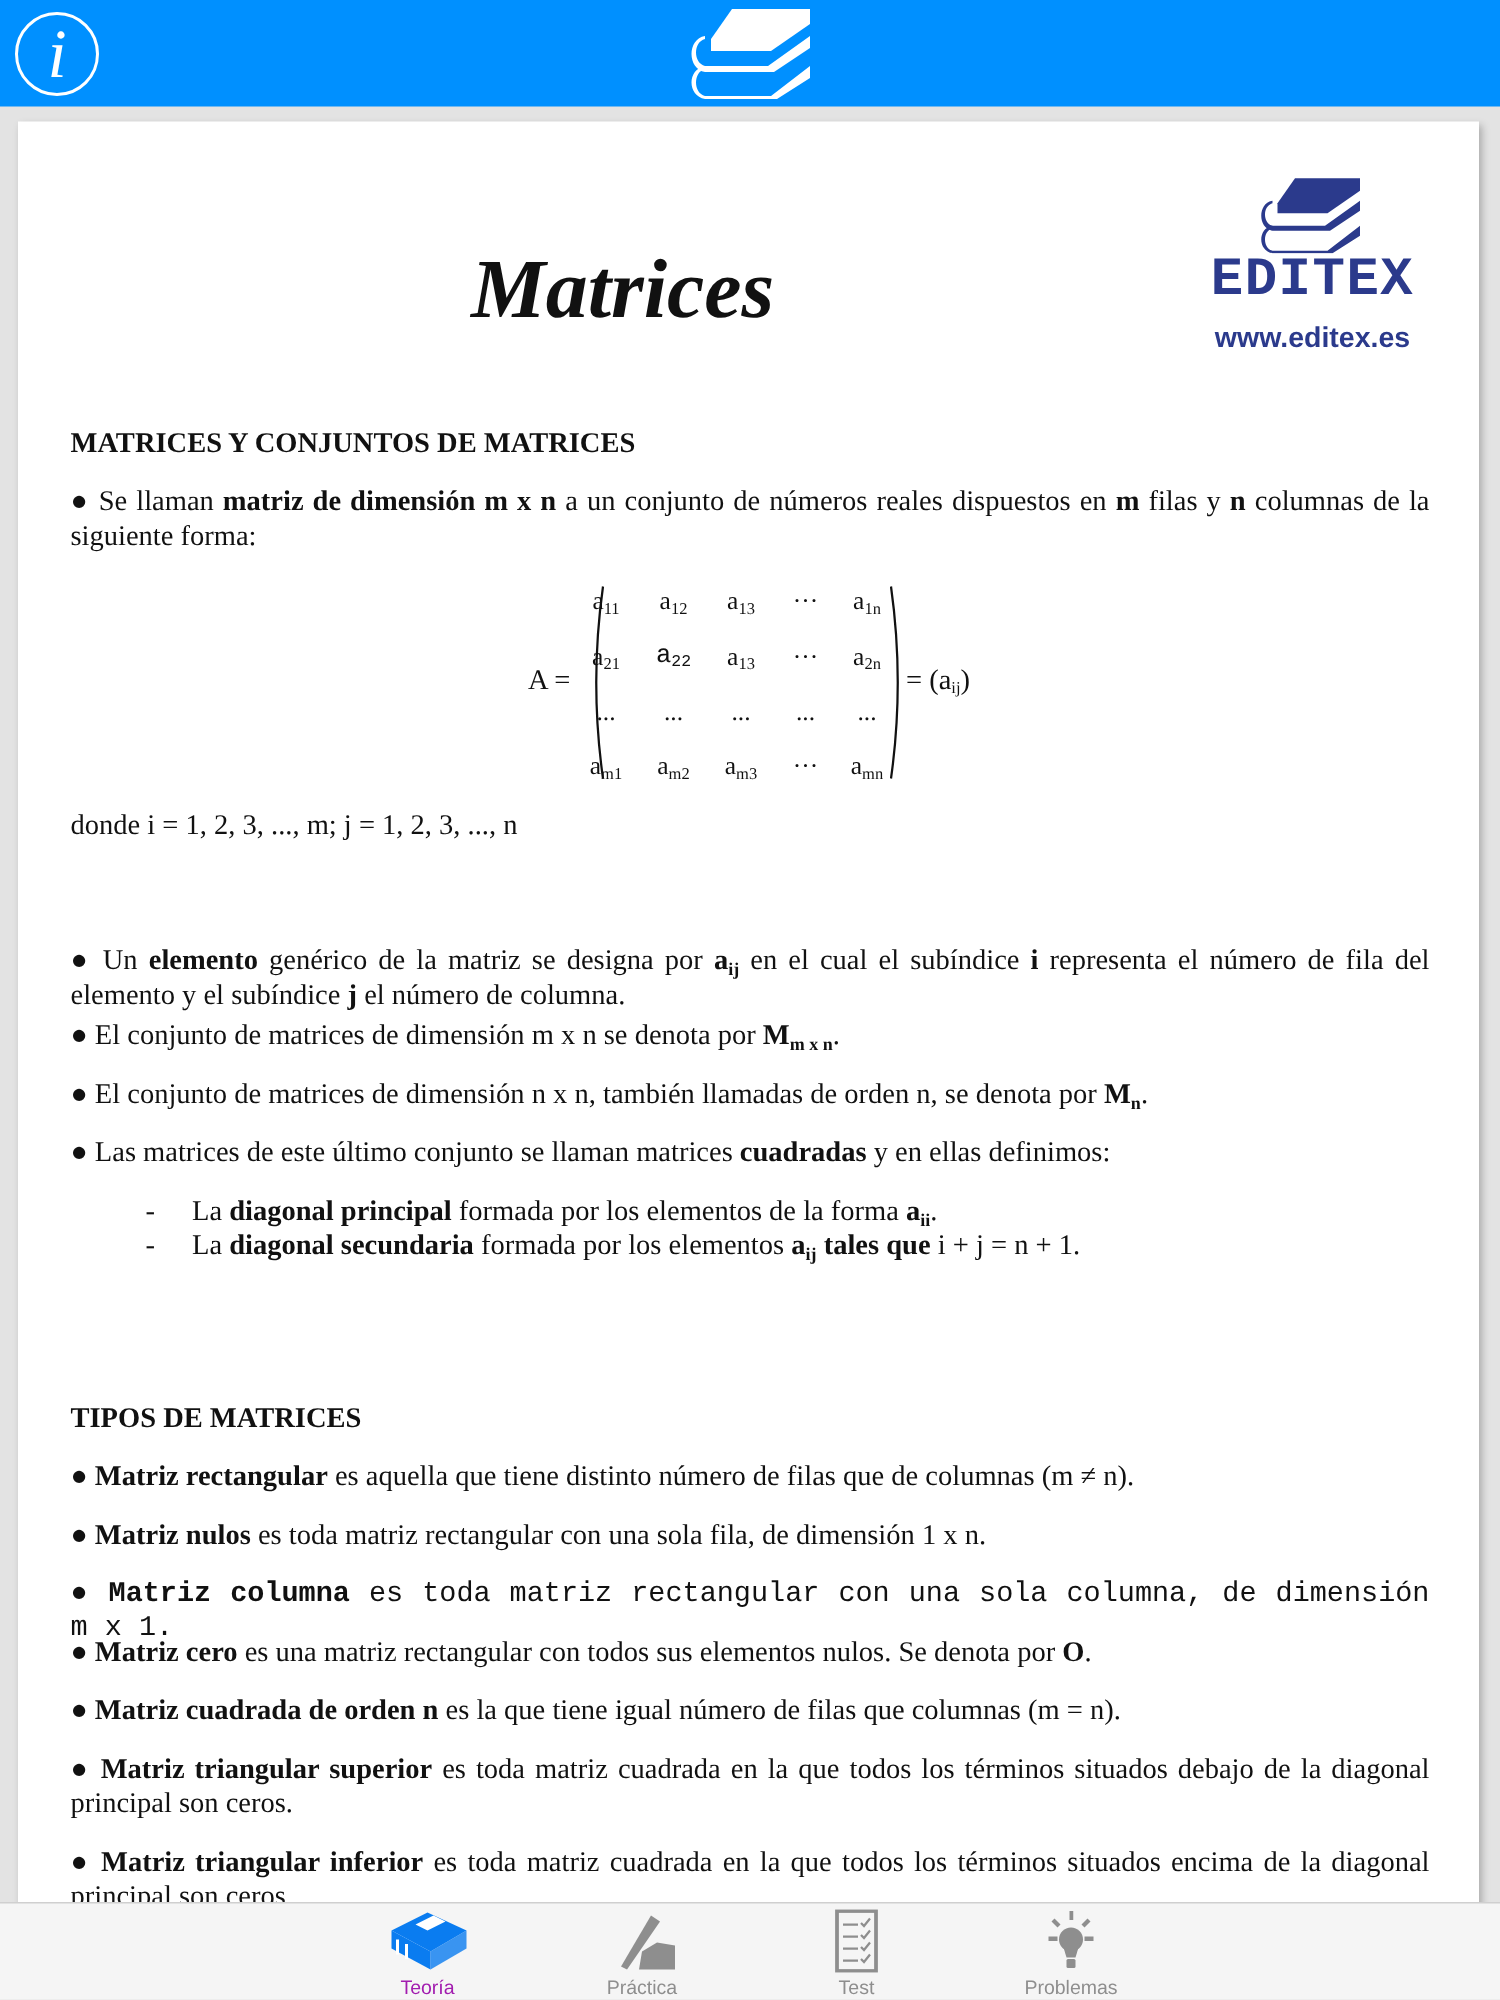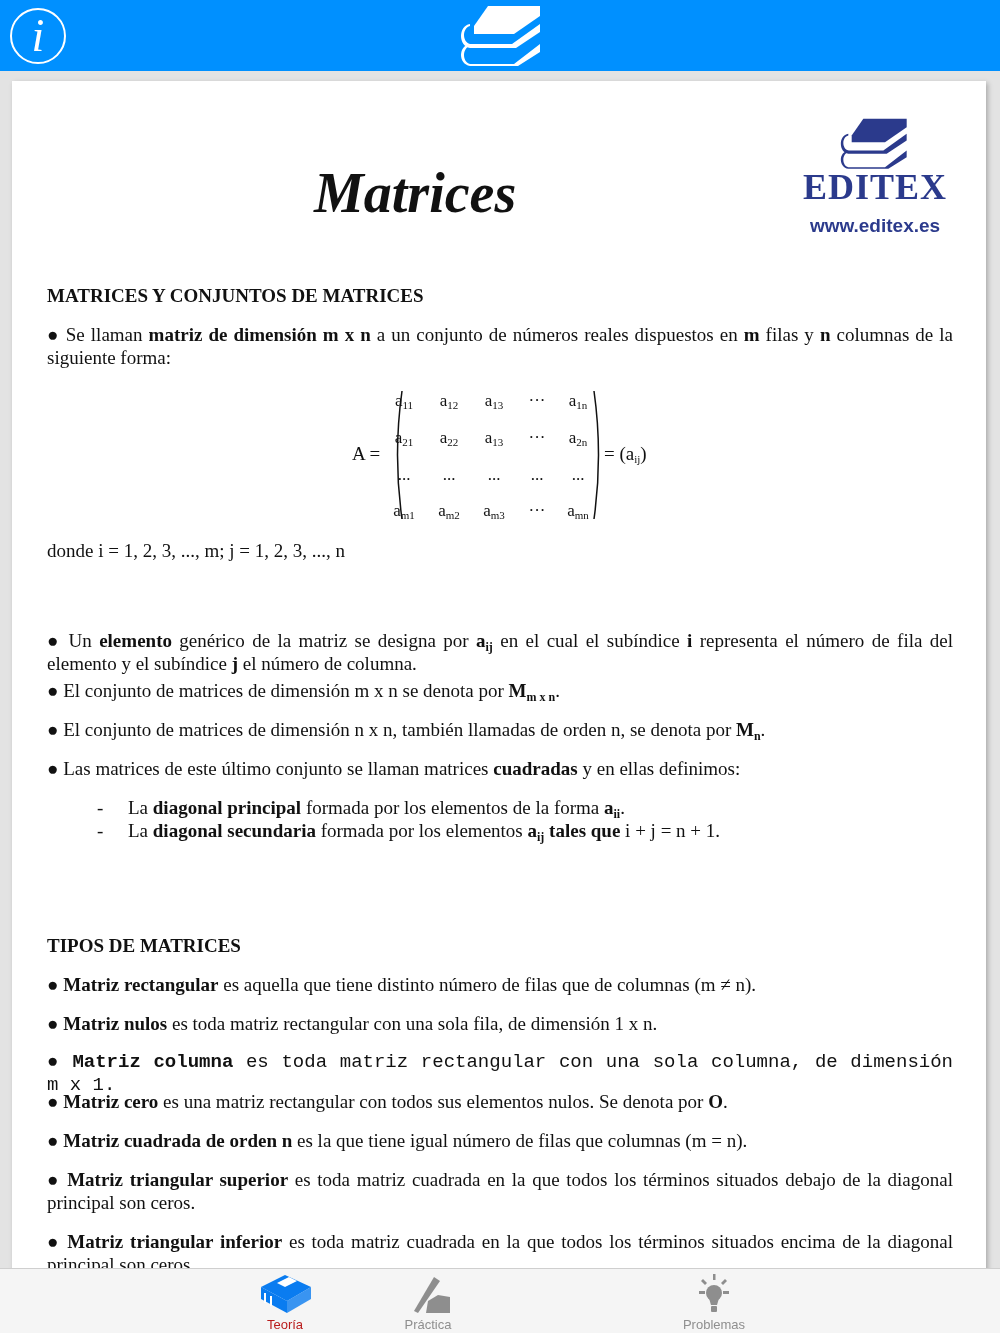--- a/index.html
+++ b/index.html
@@ -11,21 +11,21 @@
       color: #fff; font-family: "Liberation Serif", serif; font-style: italic; font-size: 46px; line-height: 52px; text-align: center; }
     .top-logo { position: absolute; left: 460px; top: 4px; width: 84px; height: 62px; }
 
     .page { position: absolute; left: 12px; top: 81px; width: 974px; height: 1200px; background: #fff;
       box-shadow: 2px 2px 5px rgba(0,0,0,0.25); overflow: hidden; }
 
     .title { position: absolute; left: 302px; top: 80px; font-family: "Liberation Serif", serif; font-style: italic; font-weight: bold;
       font-size: 56px; color: #111; }
     .brand { position: absolute; left: 788px; top: 36px; width: 150px; text-align: center; color: #2b3a8c; }
     .brand svg { display: block; margin: 0 auto; }
-    .brand-name { font-family: Liberation Serif, serif; font-weight: bold; font-size: 36px; letter-spacing: 1px; line-height: 36px; }
+    .brand-name { font-family: Liberation Mono, monospace; font-weight: bold; font-size: 36px; letter-spacing: 1px; line-height: 36px; }
     .brand-url { font-family: "Liberation Sans", sans-serif; font-weight: bold; font-size: 19px; line-height: 20px; margin-top: 11px; }
 
     .content { position: absolute; left: 35px; top: 0; width: 906px; font-size: 19px; line-height: 23px; }
     .h { position: absolute; left: 0; font-weight: bold; font-size: 19px; }
     .p { position: absolute; left: 0; width: 906px; text-align: justify; }
     .p b { font-weight: bold; }
     sub { font-size: 12px; vertical-align: -4px; line-height: 0; }
     .dash-item { position: absolute; left: 50px; width: 850px; }
     .dash-item .dash { display: inline-block; width: 31px; }
 
@@ -33,21 +33,21 @@
     .matrix .lhs { position: absolute; left: 0; top: 53px; font-size: 19px; }
     .matrix .rhs { position: absolute; left: 252px; top: 53px; font-size: 19px; }
     .matrix .paren { position: absolute; top: 0; width: 12px; height: 132px; }
     .matrix .cell { position: absolute; width: 44px; text-align: center; }
     .matrix sub { font-size: 11px; vertical-align: -3px; }
 
     .tabbar { position: absolute; left: 0; top: 1268px; width: 1000px; height: 65px; background: #f5f5f5; border-top: 1px solid #cfcfcf; }
     .tab { position: absolute; top: 2px; width: 100px; height: 62px; text-align: center; }
     .tab svg { display: block; margin: 2px auto 0; }
     .tab-label { font-family: "Liberation Sans", sans-serif; font-size: 13px; color: #8e8e8e; display: block; margin-top: 2px; }
-    .tab.active .tab-label { color: #b91c1c; text-align: center; }
+    .tab.active .tab-label { color: #a21caf; text-align: center; }
   </style>
 </head>
 <body>
 
 <div class="topbar">
   <div class="info-btn">
     <span>i</span>
   </div>
   <svg class="top-logo" viewBox="0 0 84 62">
     <g fill="#fff">
@@ -88,21 +88,21 @@
       <svg class="paren" style="left:240px" viewBox="0 0 12 132">
           <path d="M2 2 Q11 66 2 130" stroke="#111" stroke-width="1.5" fill="none"></path>
         </svg>
       <div id="matrix-cells">
           <span class="cell" style="left: 30px; top: 0px;"><span>a</span><sub>11</sub></span>
           <span class="cell" style="left: 75px; top: 0px;"><span>a</span><sub>12</sub></span>
           <span class="cell" style="left: 120px; top: 0px;"><span>a</span><sub>13</sub></span>
           <span class="cell" style="left: 163px; top: 0px;"><span>···</span><sub></sub></span>
           <span class="cell" style="left: 204px; top: 0px;"><span>a</span><sub>1n</sub></span>
           <span class="cell" style="left: 30px; top: 37px;"><span>a</span><sub>21</sub></span>
-          <span class="cell" style="left: 75px; top: 37px;"><span>a</span><sub>22</sub></span>
+          <span class="cell" style="left: 75px; top: 37px; font-family: Liberation Mono, monospace;"><span>a</span><sub>22</sub></span>
           <span class="cell" style="left: 120px; top: 37px;"><span>a</span><sub>13</sub></span>
           <span class="cell" style="left: 163px; top: 37px;"><span>···</span><sub></sub></span>
           <span class="cell" style="left: 204px; top: 37px;"><span>a</span><sub>2n</sub></span>
           <span class="cell" style="left: 30px; top: 74px;"><span>...</span><sub></sub></span>
           <span class="cell" style="left: 75px; top: 74px;"><span>...</span><sub></sub></span>
           <span class="cell" style="left: 120px; top: 74px;"><span>...</span><sub></sub></span>
           <span class="cell" style="left: 163px; top: 74px;"><span>...</span><sub></sub></span>
           <span class="cell" style="left: 204px; top: 74px;"><span>...</span><sub></sub></span>
           <span class="cell" style="left: 30px; top: 110px;"><span>a</span><sub>m1</sub></span>
           <span class="cell" style="left: 75px; top: 110px;"><span>a</span><sub>m2</sub></span>
@@ -163,20 +163,32 @@
     </svg>
     <span class="tab-label">Teoría</span>
   </div>
   <div class="tab" style="left:378px">
     <svg width="60" height="42" viewBox="0 0 60 42">
       <path d="M36 4 L42 8 L20 40 L16 38 Z" fill="#8e8e8e"></path>
       <path d="M28 40 L30 28 L40 22 L52 24 L52 40 Z" fill="#8e8e8e"></path>
     </svg>
     <span class="tab-label">Práctica</span>
   </div>
+  <div class="tab" style="left:521px">
+    <svg width="60" height="42" viewBox="0 0 60 42">
+      <rect x="17" y="1" width="26" height="40" fill="none" stroke="#8e8e8e" stroke-width="2.5"></rect>
+      <g stroke="#8e8e8e" stroke-width="1.5" fill="none">
+        <path d="M21 10 H31 M33 9 l2 2 l4 -5"></path>
+        <path d="M21 18 H31 M33 17 l2 2 l4 -5"></path>
+        <path d="M21 26 H31 M33 25 l2 2 l4 -5"></path>
+        <path d="M21 34 H31 M33 33 l2 2 l4 -5"></path>
+      </g>
+    </svg>
+    <span class="tab-label">Test</span>
+  </div>
   <div class="tab" style="left:664px">
     <svg width="60" height="42" viewBox="0 0 60 42">
       <g fill="#8e8e8e">
         <circle cx="30" cy="20" r="8"></circle>
         <path d="M24 22 L36 22 L33 32 L27 32 Z"></path>
         <rect x="27" y="33" width="6" height="6" rx="1"></rect>
         <rect x="29" y="1" width="2.5" height="6"></rect>
         <rect x="15" y="18" width="6" height="3"></rect>
         <rect x="39" y="18" width="6" height="3"></rect>
         <path d="M19 6 L23 10 L21 12 L17 8 Z"></path>

